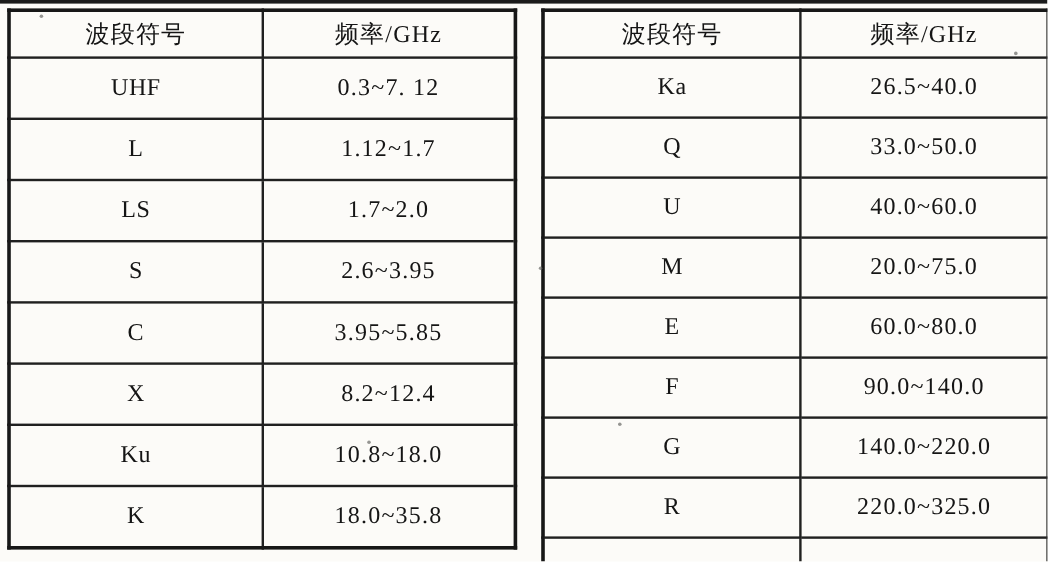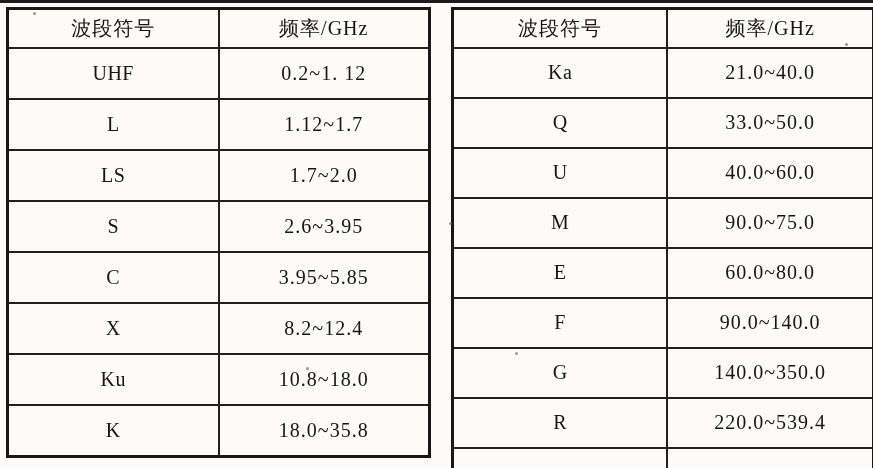--- a/index.html
+++ b/index.html
@@ -71,21 +71,21 @@
           <col class="c1">
           <col class="c2">
         </colgroup>
       <tbody>
           <tr class="header-row">
             <th>波段符号</th>
             <th>频率/GHz</th>
           </tr>
           <tr class="data-row">
             <td class="sym">UHF</td>
-            <td class="freq">0.2~1. 12</td>
+            <td class="freq">0.3~7. 12</td>
           </tr>
           <tr class="data-row">
             <td class="sym">L</td>
             <td class="freq">1.12~1.7</td>
           </tr>
           <tr class="data-row">
             <td class="sym">LS</td>
             <td class="freq">1.7~2.0</td>
           </tr>
           <tr class="data-row">
@@ -115,49 +115,49 @@
           <col class="c1">
           <col class="c2">
         </colgroup>
       <tbody>
           <tr class="header-row">
             <th>波段符号</th>
             <th>频率/GHz</th>
           </tr>
           <tr class="data-row">
             <td class="sym">Ka</td>
-            <td class="freq">21.0~40.0</td>
+            <td class="freq">26.5~40.0</td>
           </tr>
           <tr class="data-row">
             <td class="sym">Q</td>
             <td class="freq">33.0~50.0</td>
           </tr>
           <tr class="data-row">
             <td class="sym">U</td>
             <td class="freq">40.0~60.0</td>
           </tr>
           <tr class="data-row">
             <td class="sym">M</td>
-            <td class="freq">90.0~75.0</td>
+            <td class="freq">20.0~75.0</td>
           </tr>
           <tr class="data-row">
             <td class="sym">E</td>
             <td class="freq">60.0~80.0</td>
           </tr>
           <tr class="data-row">
             <td class="sym">F</td>
             <td class="freq">90.0~140.0</td>
           </tr>
           <tr class="data-row">
             <td class="sym">G</td>
-            <td class="freq">140.0~350.0</td>
+            <td class="freq">140.0~220.0</td>
           </tr>
           <tr class="data-row">
             <td class="sym">R</td>
-            <td class="freq">220.0~539.4</td>
+            <td class="freq">220.0~325.0</td>
           </tr>
           <tr class="data-row">
             <td class="sym"></td>
             <td class="freq"></td>
           </tr>
         </tbody>
     </table>
   </div>
 
   <div class="speckle" style="left:33px; top:12px;"></div>

